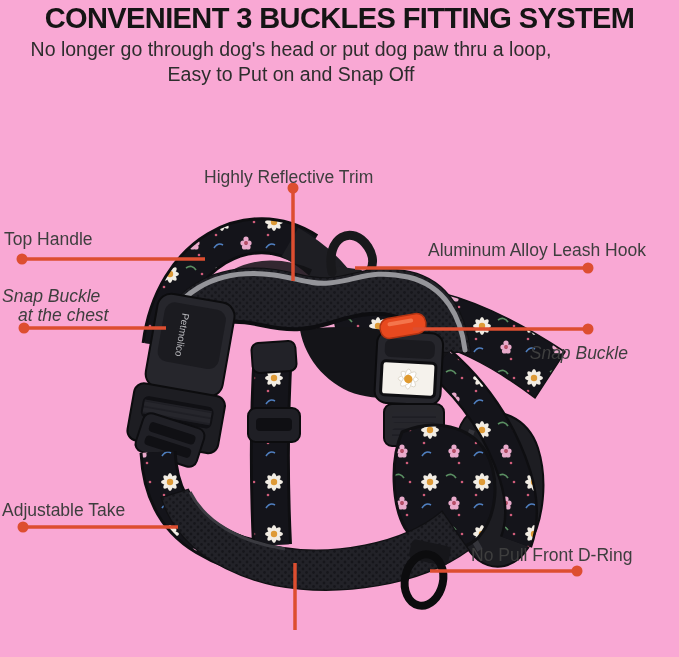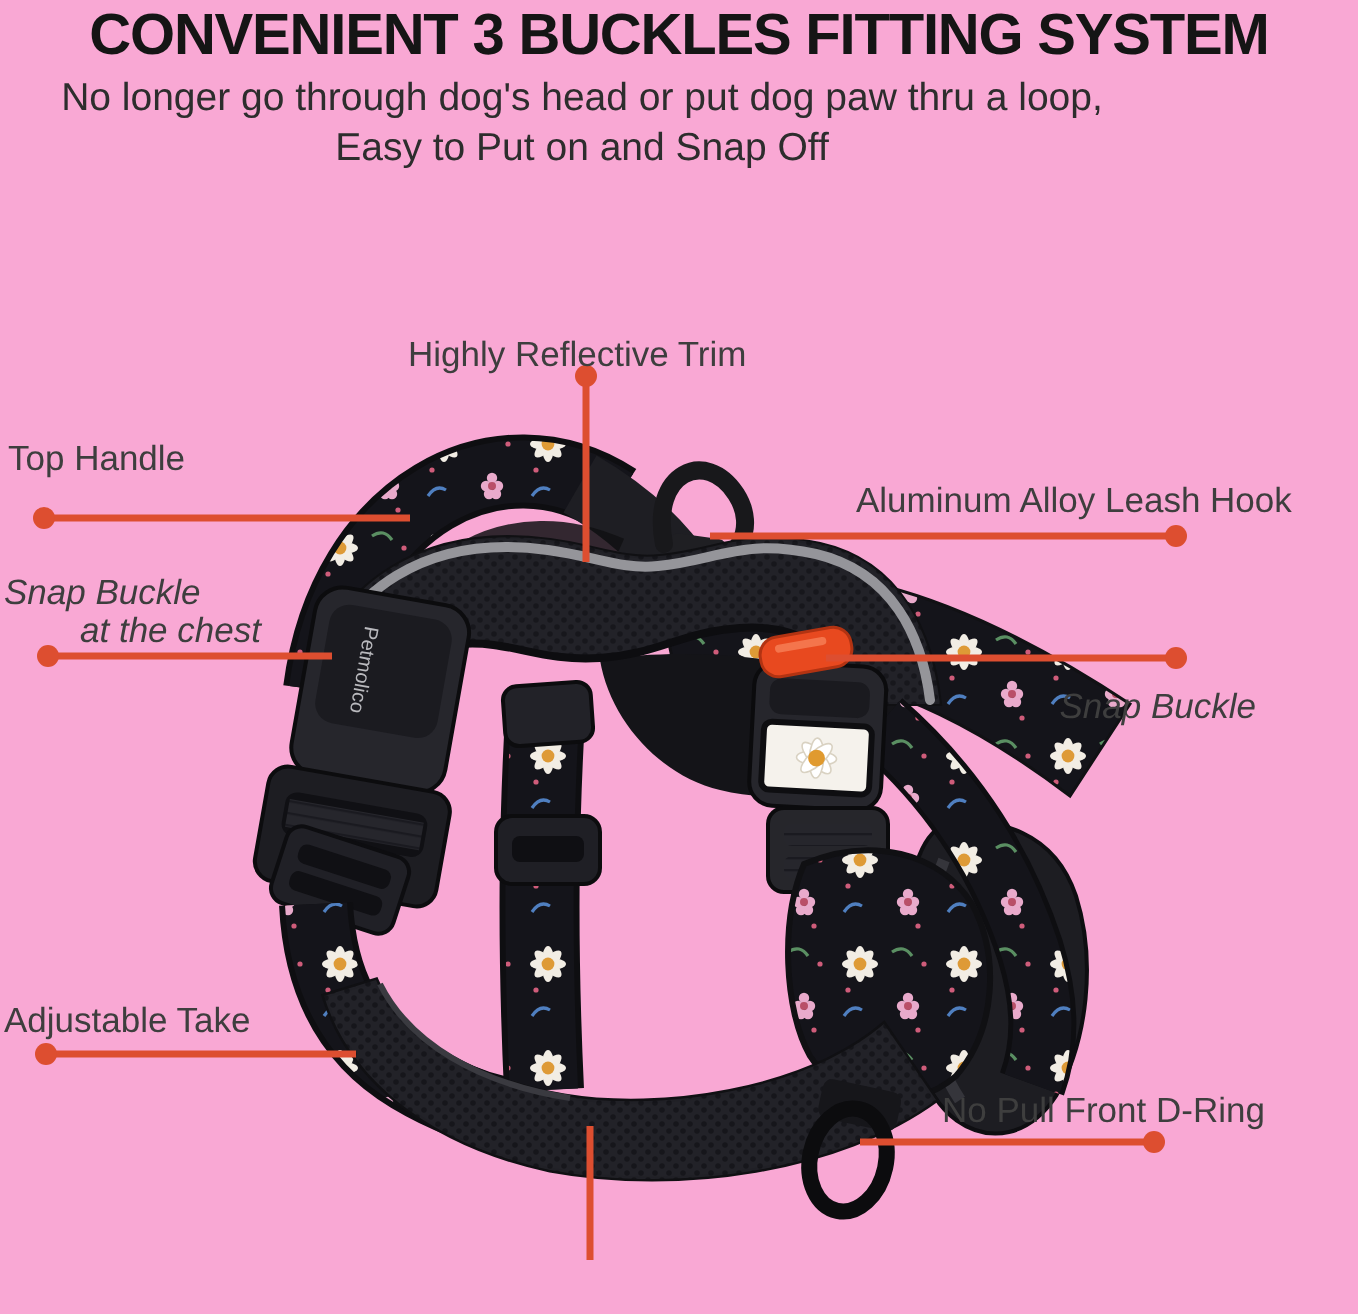--- a/index.html
+++ b/index.html
@@ -196,25 +196,25 @@
       <circle cx="24" cy="328" r="5.5"></circle>
       <circle cx="588" cy="268" r="5.5"></circle>
       <circle cx="588" cy="329" r="5.5"></circle>
       <circle cx="23" cy="527" r="5.5"></circle>
       <circle cx="577" cy="571" r="5.5"></circle>
     </g>
   </svg>
 
   <div class="callout" style="left:204px;top:156px;margin-top:12px;">Highly Reflective Trim</div>
 
-  <div class="callout" style="left:4px;top:220px;">Top Handle</div>
+  <div class="callout" style="left:4px;top:230px;">Top Handle</div>
 
   <div class="callout two-line" style="left:2px;top:287px;">
     <span>Snap Buckle</span>
-    <span style="margin-left:38px;">at the chest</span>
+    <span style="margin-left:16px;">at the chest</span>
   </div>
 
   <div class="callout" style="left:413px;top:241px;margin-left:15px;">Aluminum Alloy Leash Hook</div>
 
   <div class="callout two-line neck-label" style="right:2px;top:344px;">
     <span class="l1">Snap Buckle</span>
   </div>
 
   <div class="callout" style="left:2px;top:501px;">Adjustable Take</div>
 

